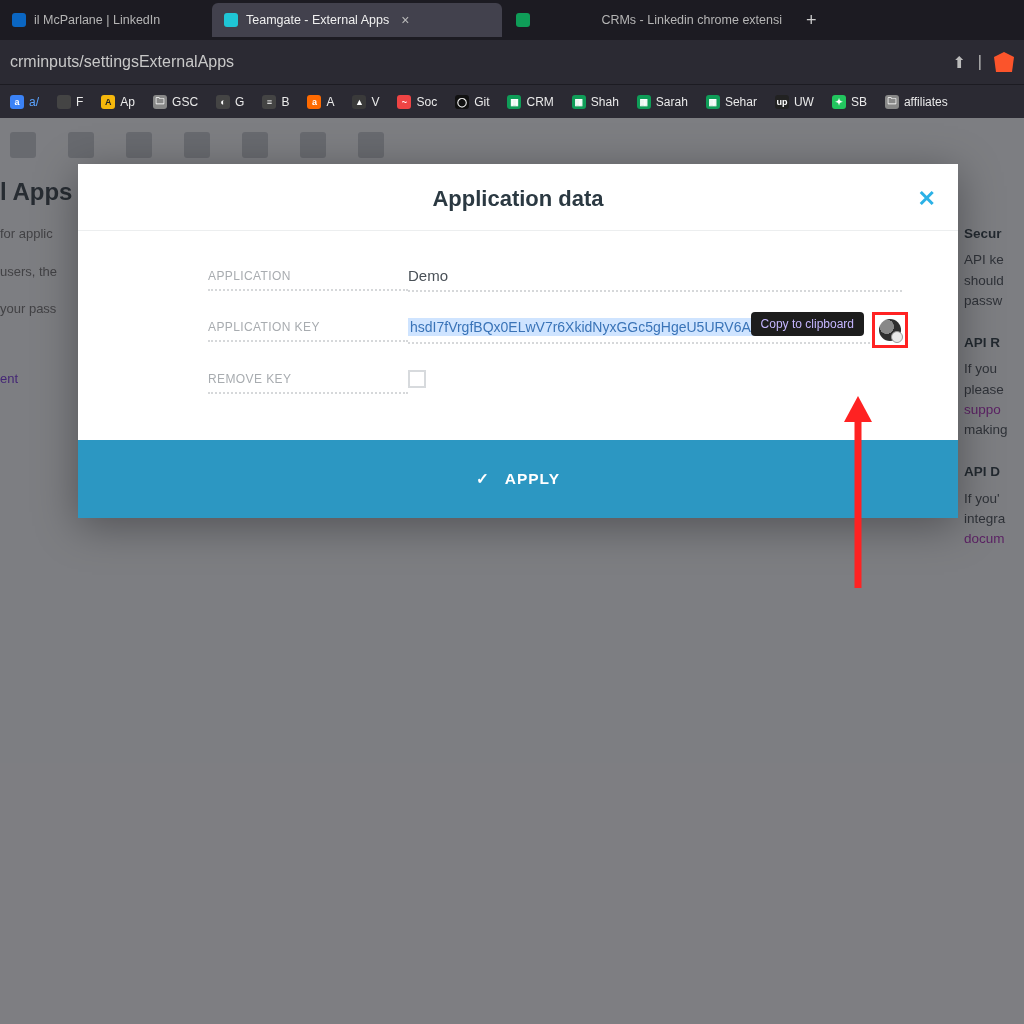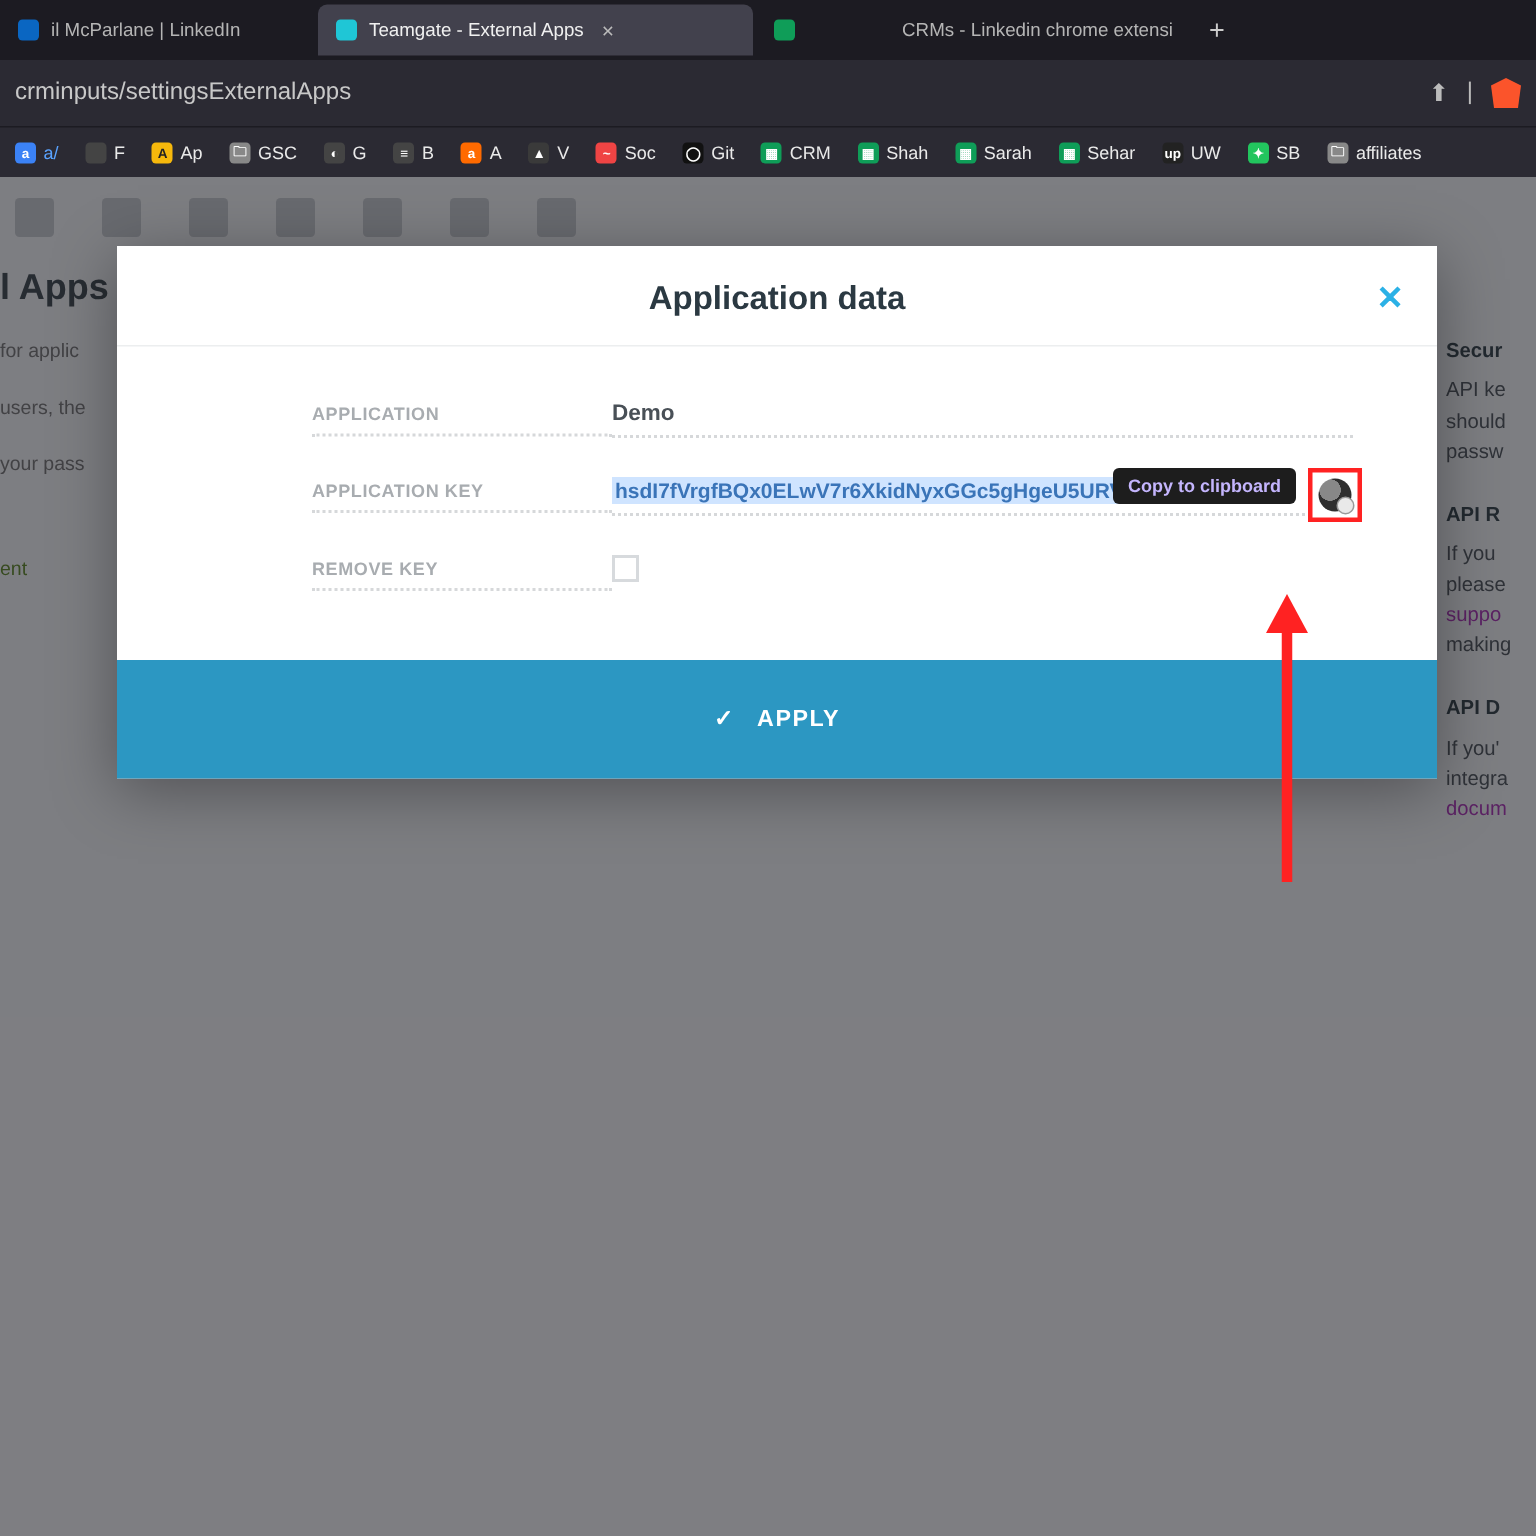--- a/index.html
+++ b/index.html
@@ -41,21 +41,21 @@
   .top-icons { position:absolute; top:14px; left:0; display:flex; gap:32px; padding-left:10px; }
   .top-icons span { width:26px; height:26px; background:#768089; opacity:.4; border-radius:3px; }
 
   
   .modal { position: absolute; top: 46px; left: 78px; width: 880px; background: #fff; box-shadow: 0 8px 40px rgba(0,0,0,.35); }
   .modal-head { position: relative; padding: 22px 0 18px; border-bottom: 1px solid #eceeef; text-align: center; }
   .modal-title { font-size: 22px; font-weight: 700; color: #2b3942; }
   .modal-close { position: absolute; right: 22px; top: 22px; color: #2bb1e6; font-size: 22px; font-weight: 700; cursor: pointer; }
 
   .modal-body { padding: 36px 56px 46px 130px; }
-  .form-row { display: flex; align-items: flex-start; margin-bottom: 26px; position: relative; font-weight: bold; }
+  .form-row { display: flex; align-items: flex-start; margin-bottom: 26px; position: relative; }
   .form-label { width: 200px; font-size: 12px; letter-spacing: .4px; color: #a8acb0; border-bottom: 2px dotted #d6d8da; padding-bottom: 6px; padding-top:2px; }
   .form-value { flex: 1; font-size: 15px; color: #495057; padding-bottom: 6px; border-bottom: 2px dotted #d6d8da; min-height: 24px; overflow: hidden; white-space: nowrap; }
   .key-value { background: #cfe4ff; color: #3a74b8; font-size: 14px; padding: 1px 2px; display:inline-block; }
 
   .copy-wrap { position: absolute; right: -6px; top: -6px; }
   .tooltip { position: absolute; right: 44px; top: 0; background: #1d1d1d; color: #c4b5fd; font-size: 12px; padding: 5px 10px; border-radius: 4px; white-space: nowrap; }
   .copy-btn { width: 36px; height: 36px; border: 3px solid #f22; background: #fff; display: flex; align-items: center; justify-content: center; cursor: pointer; }
   .copy-icon { width: 22px; height: 22px; border-radius: 50%; background: radial-gradient(circle at 35% 35%, #888 0 35%, #2e2e2e 36% 100%); position: relative; }
   .copy-icon::after { content:""; position:absolute; bottom:-2px; right:-2px; width:10px; height:10px; background:#e9e9e9; border-radius:50%; border:1px solid #999; }
 
@@ -181,21 +181,21 @@
       <span></span>
       <span></span>
       <span></span>
       <span></span>
   </div>
   <div class="under-left">
     <h2>l Apps</h2>
     <p>for applic</p>
     <p>users, the</p>
     <p>your pass</p>
-    <p style="margin-top:50px;color:#4d7c0f">ent</p>
+    <p style="margin-top:50px;color:#6d28d9">ent</p>
   </div>
   <div class="under-right">
     <div class="h">Secur</div>
     <div>API ke</div>
     <div>should</div>
     <div>passw</div>
     <div class="h">API R</div>
     <div>If you</div>
     <div>please</div>
     <div class="l">suppo</div>

